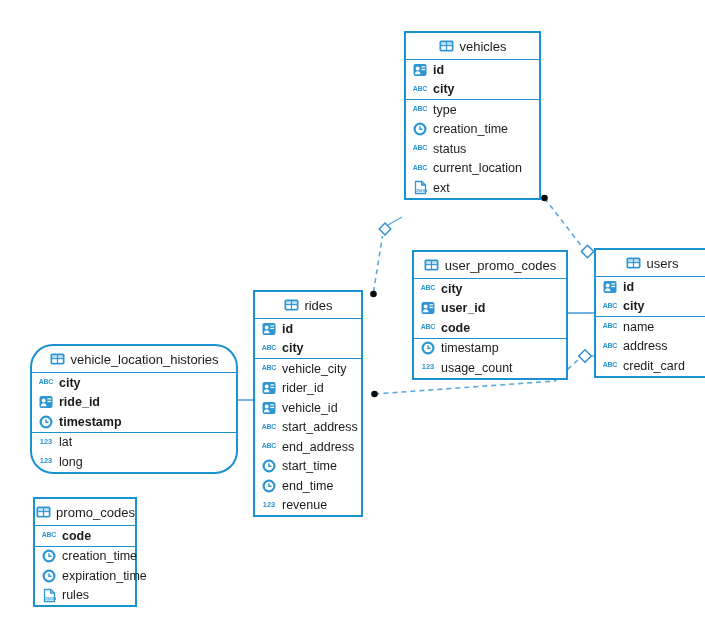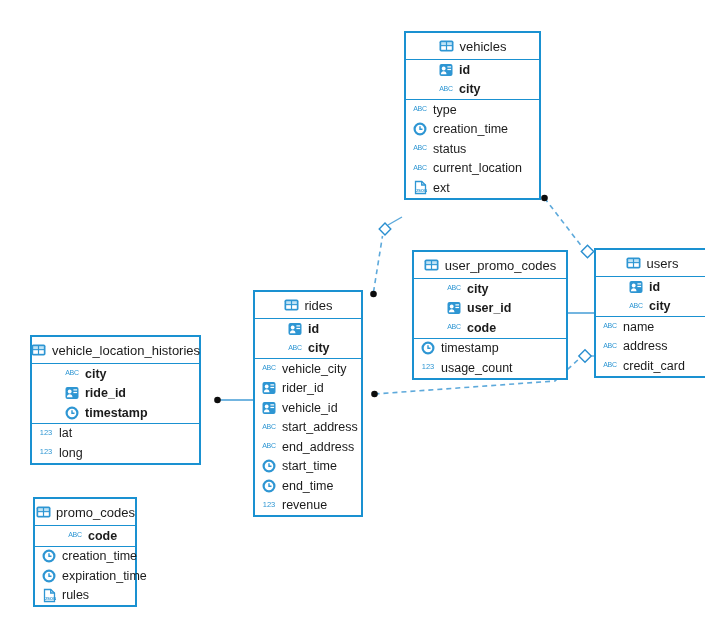--- a/index.html
+++ b/index.html
@@ -17,24 +17,24 @@
   .erd-header{
     display:flex;align-items:center;justify-content:center;gap:5px;
     height:26px;border-bottom:1.5px solid #1a91d1;padding:0 7px;
     font-size:13px;white-space:nowrap;
   }
   .erd-section.pk{border-bottom:1.5px solid #1a91d1;}
   .erd-row{
     display:flex;align-items:center;gap:5px;height:19.5px;
     padding:0 6px;white-space:nowrap;
   }
-  .erd-row.pk{font-weight:700;margin-left:26px;}
+  .erd-row.pk{font-weight:700;}
   .cicon{width:16px;flex:0 0 16px;display:inline-flex;align-items:center;justify-content:center;}
   .tglyph{
-    font-size:7px;font-weight:400;color:#2e96d3;letter-spacing:-0.3px;
+    font-size:7px;font-weight:700;color:#2e96d3;letter-spacing:-0.3px;
     line-height:1;transform:translateY(-1px);
   }
   .tglyph.n{font-size:7.5px;letter-spacing:0;}
 </style>
 </head>
 <body>
 
 <div id="canvas">
 
   <svg class="relations" width="705" height="636" viewBox="0 0 705 636">
@@ -349,21 +349,21 @@
           <span>end_time</span>
         </div>
         <div class="erd-row">
           <span class="cicon">
             <span class="tglyph n">123</span>
           </span>
           <span>revenue</span>
         </div>
       </div>
     </div>
-  <div class="erd-table" style="left: 30px; top: 335px; width: 171px;">
+  <div class="erd-table" style="left: 30px; top: 344px; width: 208px; border-radius: 23px;">
       <div class="erd-header">
         <span class="cicon">
           <svg width="15" height="12" viewBox="0 0 15 12">
             <rect x="0.5" y="0.5" width="14" height="11" rx="1.8" fill="#2e96d3"></rect>
             <rect x="2.2" y="2.2" width="4.7" height="2.9" fill="#bfe3f5"></rect>
             <rect x="8.1" y="2.2" width="4.7" height="2.9" fill="#bfe3f5"></rect>
             <rect x="2.2" y="6.2" width="4.7" height="3.6" fill="#ffffff"></rect>
             <rect x="8.1" y="6.2" width="4.7" height="3.6" fill="#ffffff"></rect>
           </svg>
         </span>

